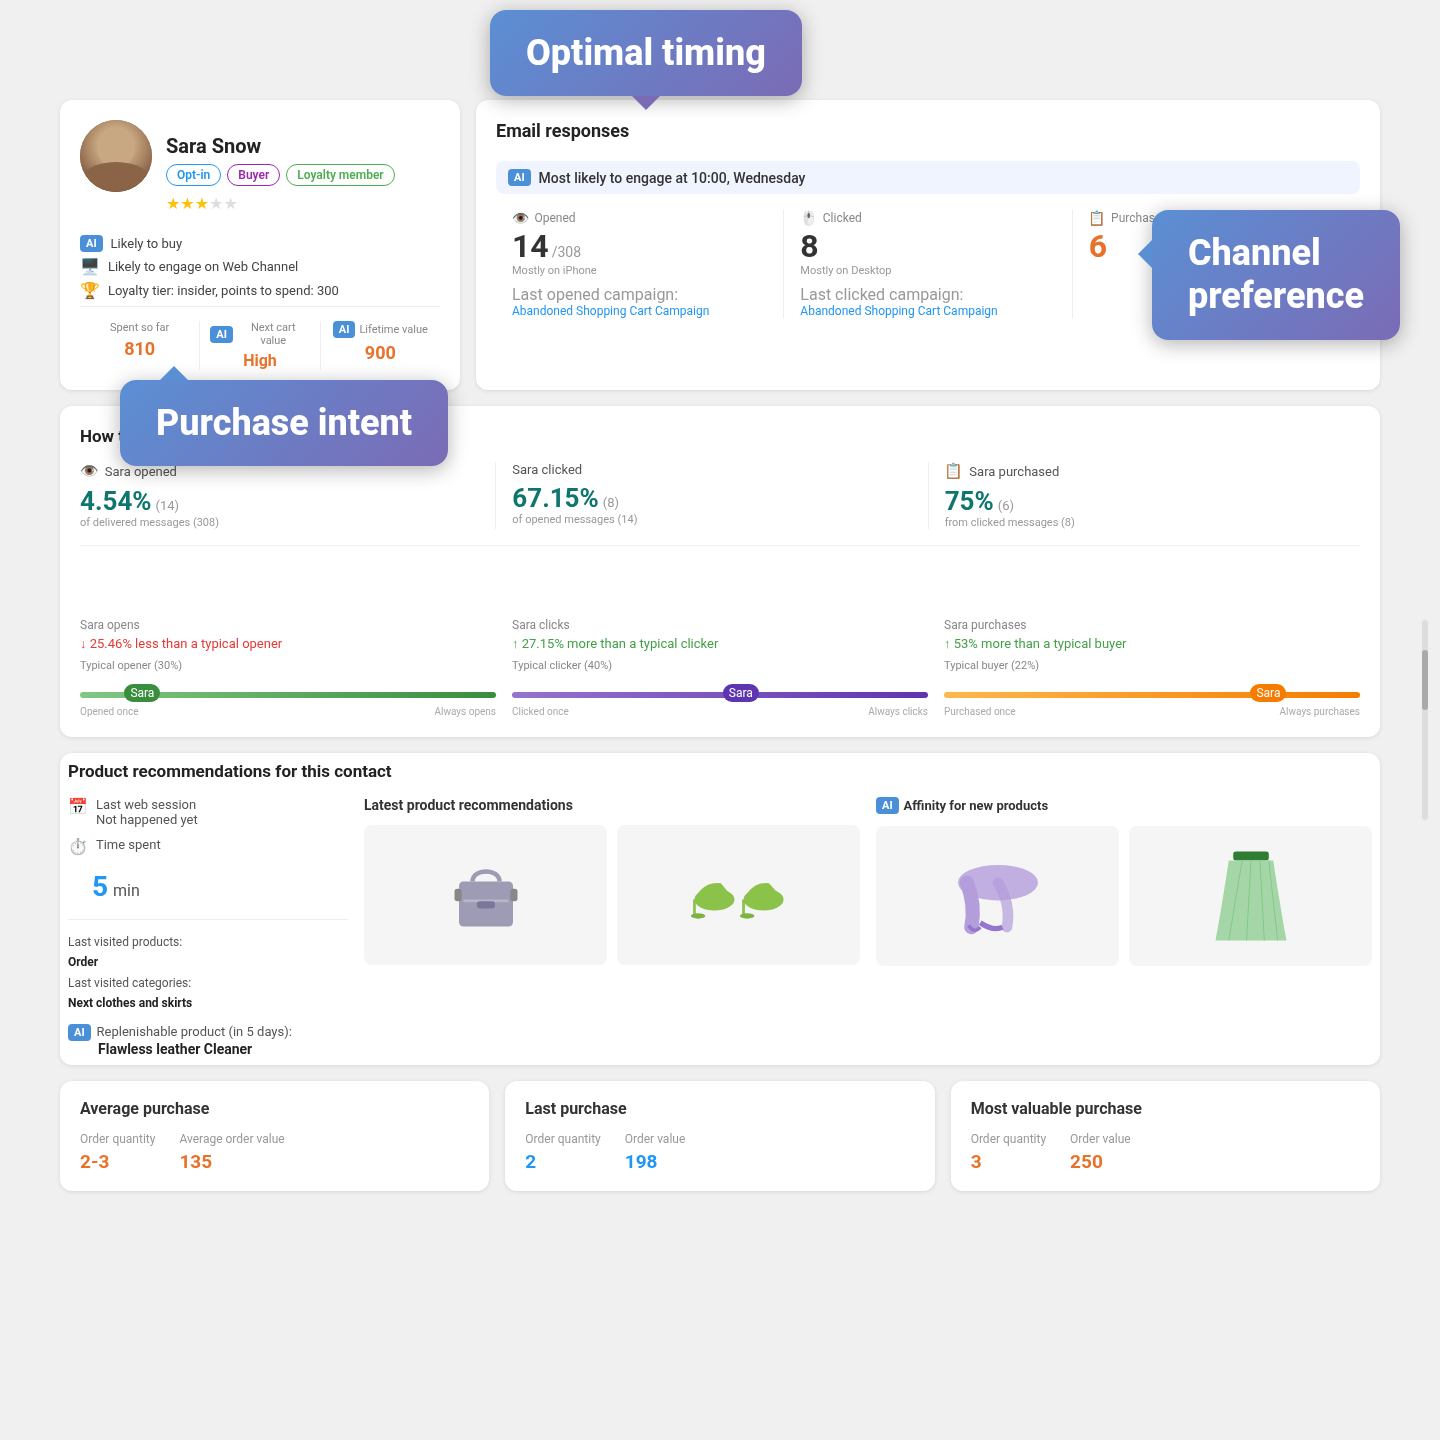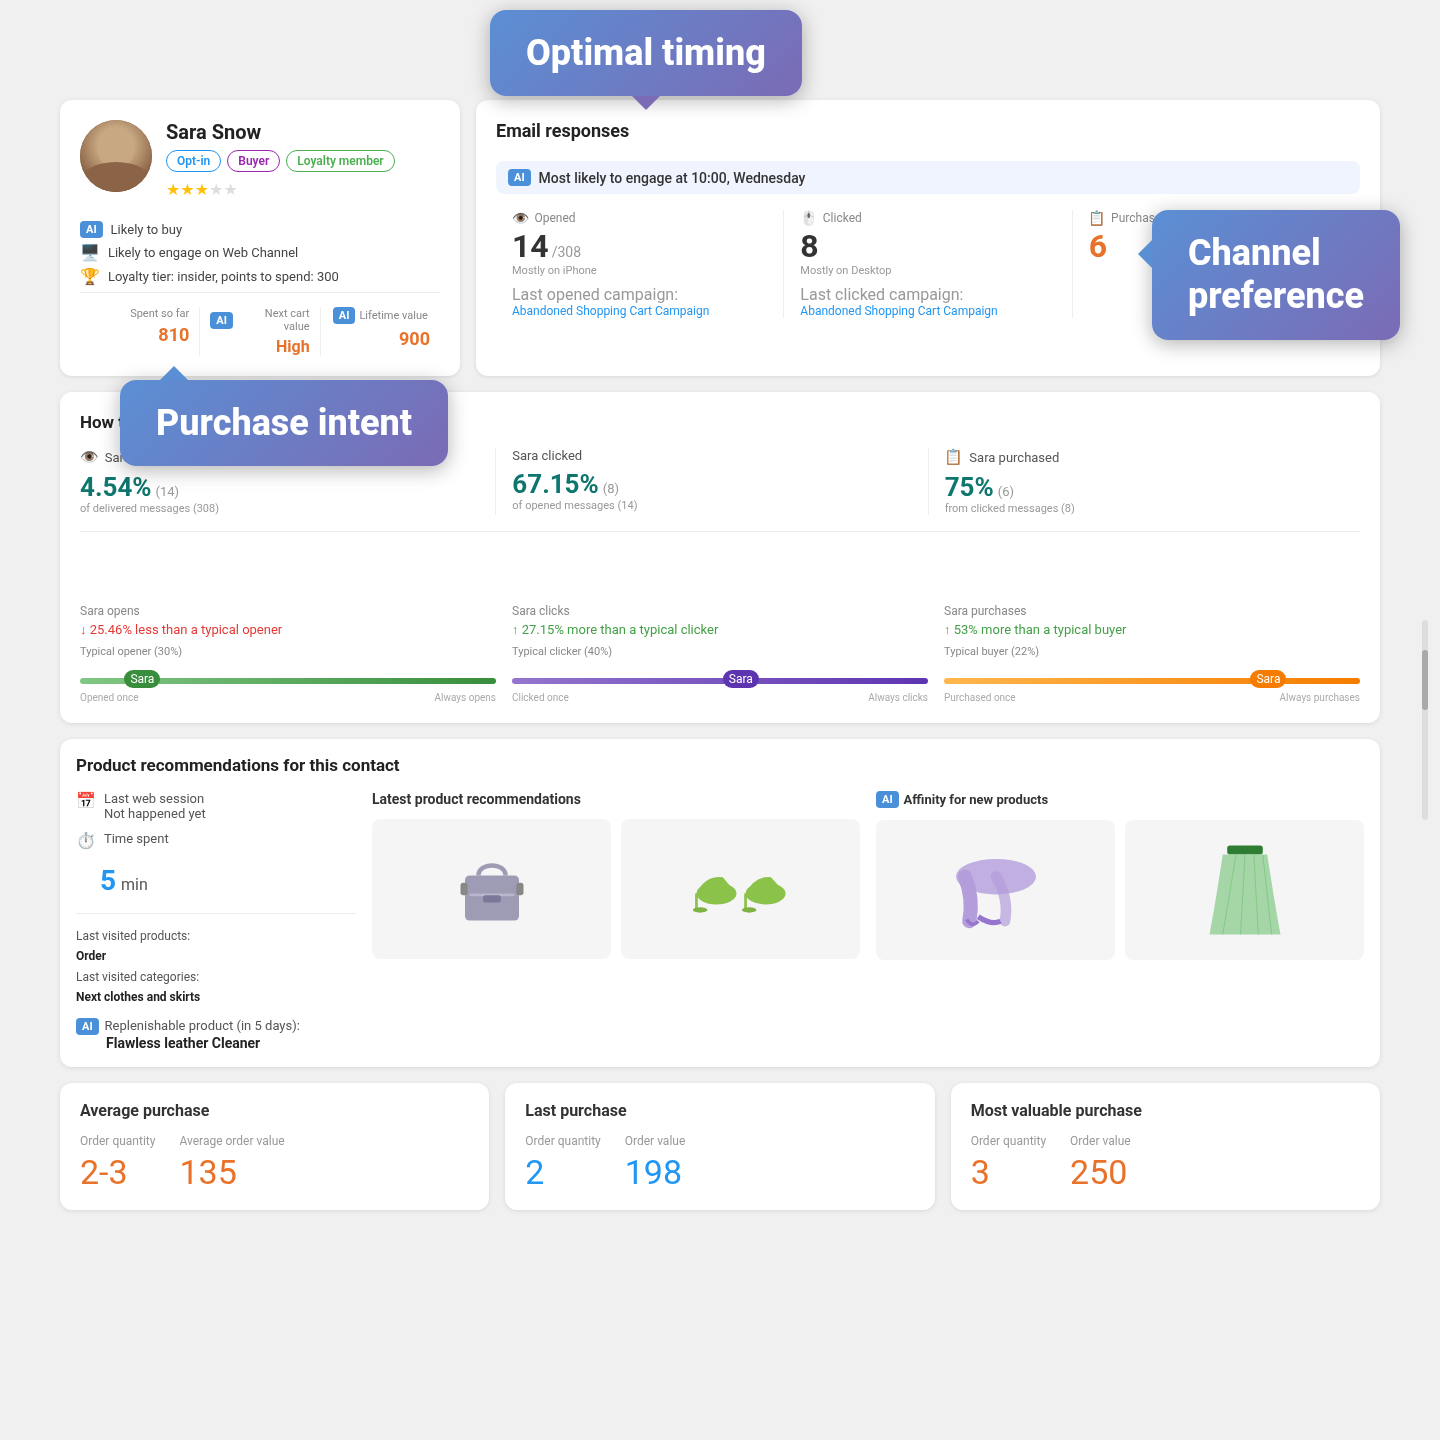--- a/index.html
+++ b/index.html
@@ -119,21 +119,21 @@
       background: #C8A882;
     }
     .avatar-img::after {
       content: '';
       position: absolute;
       bottom: 0; left: 0; right: 0;
       height: 30px;
       background: #8B6347;
       border-radius: 50% 50% 0 0 / 20px 20px 0 0;
     }
-    .profile-info { flex: 1; }
+    .profile-info { flex: 1; margin-top: 14px; }
     .profile-name {
       font-size: 20px;
       font-weight: 700;
       color: #222;
       margin-bottom: 6px;
     }
     .badges {
       display: flex;
       gap: 6px;
       flex-wrap: wrap;
@@ -181,21 +181,21 @@
 
     .profile-stats {
       display: flex;
       gap: 0;
       border-top: 1px solid #eee;
       padding-top: 14px;
       margin-top: 6px;
     }
     .stat-item {
       flex: 1;
-      text-align: right;
+      text-align: center;
       padding: 0 10px;
       border-right: 1px solid #eee;
     }
     .stat-item:last-child { border-right: none; }
     .stat-label {
       font-size: 11px;
       color: #888;
       margin-bottom: 4px;
     }
     .stat-label-with-ai {
@@ -382,21 +382,21 @@
       display: flex;
       justify-content: space-between;
       font-size: 10px;
       color: #aaa;
     }
 
     
     .product-section {
       background: white;
       border-radius: 12px;
-      padding: 16px;
+      padding: 8px;
       margin-bottom: 16px;
       box-shadow: 0 1px 4px rgba(0,0,0,0.1);
     }
     .product-grid {
       display: flex;
       gap: 16px;
     }
     .product-left {
       flex: 0 0 280px;
     }
@@ -488,22 +488,22 @@
       color: #333;
       margin-bottom: 14px;
     }
     .purchase-metrics {
       display: flex;
       gap: 24px;
     }
     .pmetric { }
     .pmetric-label { font-size: 12px; color: #999; margin-bottom: 4px; }
     .pmetric-value {
-      font-size: 34px;
-      font-weight: 400;
+      font-size: 19px;
+      font-weight: 700;
       color: #e8722a;
     }
     .pmetric-value-blue { color: #2196F3; }
 
     
     .scrollbar {
       position: fixed;
       right: 12px;
       top: 50%;
       transform: translateY(-50%);

